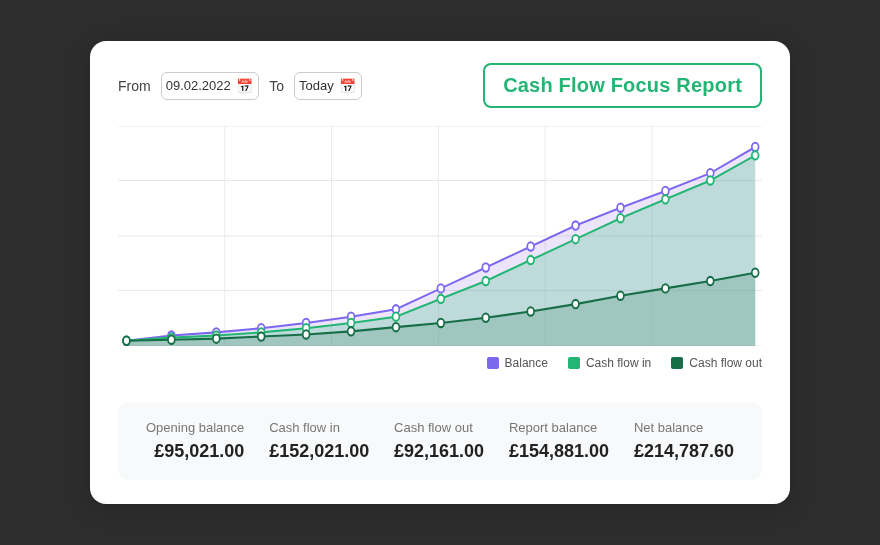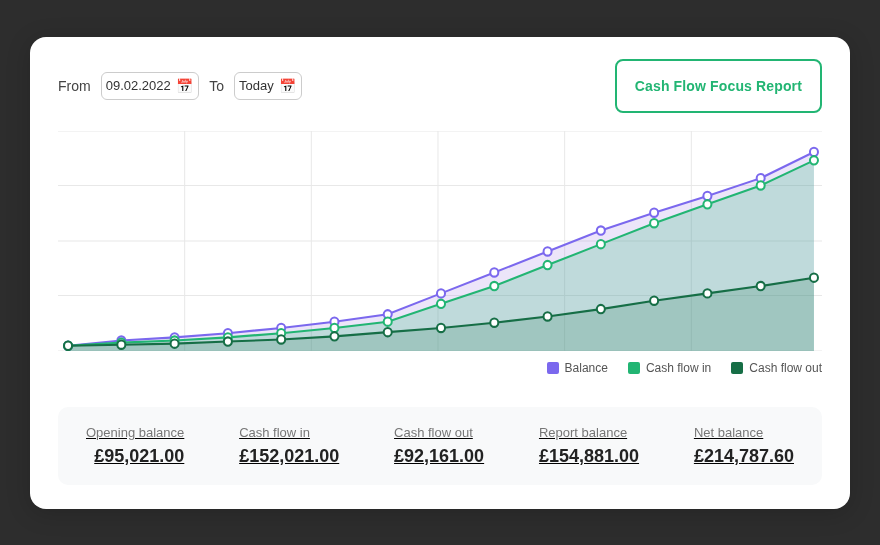--- a/index.html
+++ b/index.html
@@ -8,21 +8,21 @@
       display: flex;
       align-items: center;
       justify-content: center;
       width: 880px;
       height: 545px;
       font-family: -apple-system, BlinkMacSystemFont, 'Segoe UI', sans-serif;
     }
     .card {
       background: #fff;
       border-radius: 16px;
-      width: 820px;
+      width: 700px;
       padding: 22px 28px 24px 28px;
       box-shadow: 0 4px 24px rgba(0,0,0,0.18);
     }
     .top-bar {
       display: flex;
       align-items: center;
       justify-content: space-between;
       margin-bottom: 18px;
     }
     .date-section {
@@ -48,22 +48,22 @@
     }
     .date-input .cal-icon {
       color: #888;
       font-size: 14px;
     }
     .report-btn {
       border: 2px solid #22b573;
       background: #fff;
       color: #22b573;
       border-radius: 8px;
-      padding: 17px 18px;
-      font-size: 14px;
+      padding: 9px 18px;
+      font-size: 20px;
       font-weight: 600;
       cursor: pointer;
       letter-spacing: 0.01em;
     }
     .chart-area {
       width: 100%;
       height: 220px;
       position: relative;
       margin-bottom: 10px;
     }
@@ -91,21 +91,20 @@
       border-radius: 2px;
       display: inline-block;
     }
     .stats-row {
       display: flex;
       align-items: flex-start;
       justify-content: space-between;
       background: #f8f9fa;
       border-radius: 10px;
       padding: 18px 28px;
-      text-decoration: underline;
     }
     .stat-item {
       display: flex;
       flex-direction: column;
       gap: 6px;
     }
     .stat-label {
       font-size: 13px;
       color: #777;
     }

